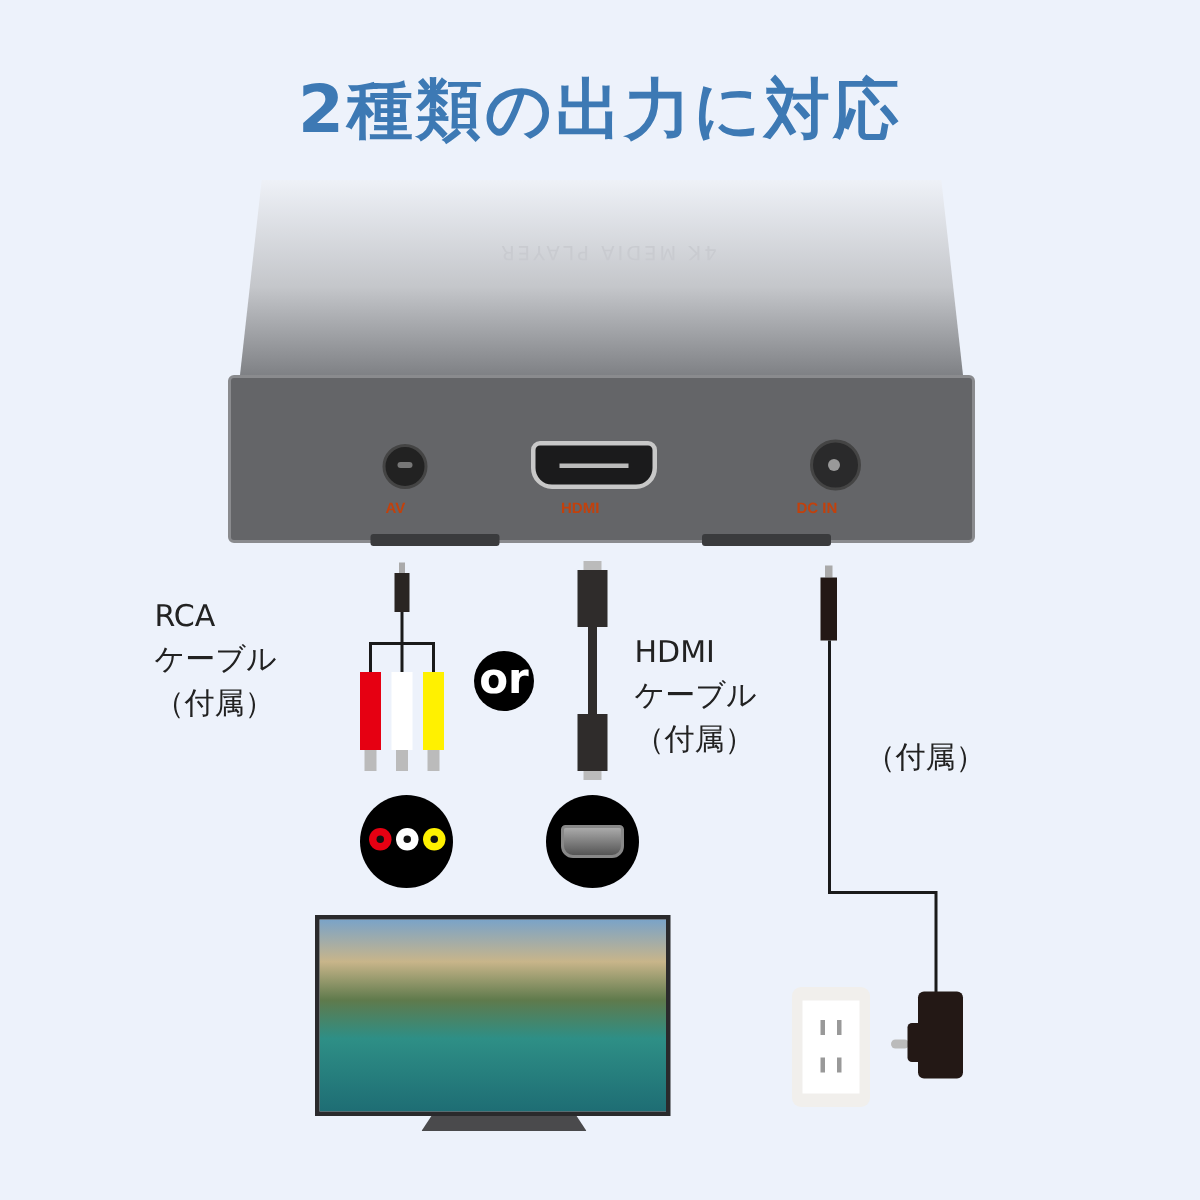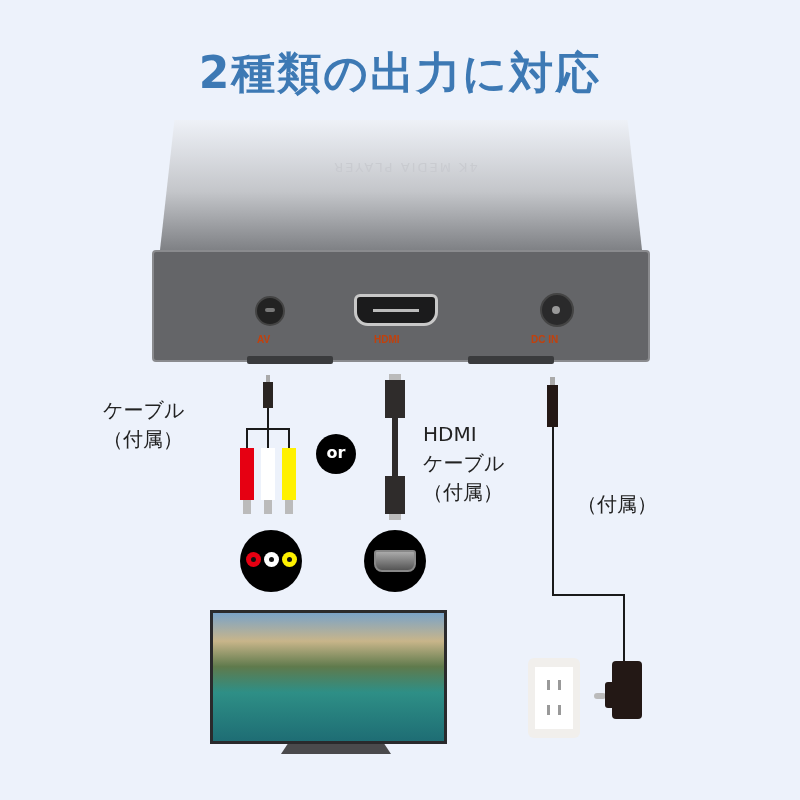--- a/index.html
+++ b/index.html
@@ -11,21 +11,21 @@
   .dev-front{left:152px;top:250px;width:498px;height:112px;background:#646568;border:2px solid #8a8b8e;border-radius:4px;box-sizing:border-box;}
   .foot{top:356px;height:8px;background:#3a3b3d;border-radius:2px;}
   .port-av{left:255px;top:296px;width:26px;height:26px;border-radius:50%;background:#222;border:2px solid #444;}
   .port-av::after{content:"";position:absolute;left:8px;top:10px;width:10px;height:4px;background:#777;border-radius:2px;}
   .port-hdmi{left:354px;top:294px;width:84px;height:32px;background:#1b1b1c;border:3px solid #c8c8c8;border-radius:6px 6px 14px 14px;box-sizing:border-box;}
   .port-hdmi::after{content:"";position:absolute;left:16px;top:12px;width:46px;height:3px;background:#bbb;}
   .port-dc{left:540px;top:293px;width:30px;height:30px;border-radius:50%;background:#2a2a2b;border:2px solid #444;}
   .port-dc::after{content:"";position:absolute;left:10px;top:11px;width:8px;height:8px;border-radius:50%;background:#999;}
   .port-label{color:#c2410c;font-size:10px;font-weight:bold;font-family:"Liberation Sans",sans-serif;}
   .lbl{font-size:20px;color:#222;line-height:29px;}
-  .or{left:316px;top:434px;width:40px;height:40px;border-radius:50%;background:#000;color:#fff;font-weight:bold;font-size:16px;text-align:center;line-height:38px;}
+  .or{left:316px;top:434px;width:40px;height:40px;border-radius:50%;background:#000;color:#fff;font-weight:bold;font-size:28px;text-align:center;line-height:38px;}
   .circle{width:62px;height:62px;border-radius:50%;background:#000;}
   .rca-dot{top:22px;width:15px;height:15px;border-radius:50%;border:0;}
   .rca-dot::after{content:"";position:absolute;left:5px;top:5px;width:5px;height:5px;border-radius:50%;background:#111;}
   .hdmi-icon{left:10px;top:20px;width:42px;height:22px;border:2px solid #888;background:linear-gradient(#aaa,#555);border-radius:3px 3px 8px 8px;box-sizing:border-box;}
   .tv{left:210px;top:610px;width:237px;height:134px;background:linear-gradient(to bottom,#7aa3c8 0%,#c8b58a 22%,#5f7a4c 42%,#2e8f86 62%,#1e6d74 100%);border:3px solid #2a2a2c;box-sizing:border-box;}
   .tv-stand{left:281px;top:744px;width:110px;height:10px;background:#4a4a4c;clip-path:polygon(6% 0,94% 0,100% 100%,0 100%);}
   .outlet{left:528px;top:658px;width:52px;height:80px;background:#f1efec;border-radius:6px;}
   .outlet-in{left:535px;top:667px;width:38px;height:62px;background:#fff;}
   .slot{width:3px;height:10px;background:#999;}
   .adapter{left:612px;top:661px;width:30px;height:58px;background:#231815;border-radius:4px;}
@@ -61,20 +61,21 @@
   <div class="abs wire" style="left:288px;top:428px;width:2px;height:20px;"></div>
   <div class="abs" style="left:240px;top:448px;width:14px;height:52px;background:#e60012;"></div>
   <div class="abs" style="left:261px;top:448px;width:14px;height:52px;background:#fff;"></div>
   <div class="abs" style="left:282px;top:448px;width:14px;height:52px;background:#fff100;"></div>
   <div class="abs" style="left:243px;top:500px;width:8px;height:14px;background:#bbb;"></div>
   <div class="abs" style="left:264px;top:500px;width:8px;height:14px;background:#bbb;"></div>
   <div class="abs" style="left:285px;top:500px;width:8px;height:14px;background:#bbb;"></div>
 </div>
 
 <div class="abs lbl" style="left:103px;top:396px;">
+  <div>RCA</div>
   <div>ケーブル</div>
   <div>（付属）</div>
 </div>
 
 <div class="abs or">or</div>
 
 <div>
   <div class="abs" style="left:389px;top:374px;width:12px;height:6px;background:#bbb;"></div>
   <div class="abs" style="left:385px;top:380px;width:20px;height:38px;background:#2f2c2b;"></div>
   <div class="abs" style="left:392px;top:418px;width:6px;height:58px;background:#2f2c2b;"></div>

